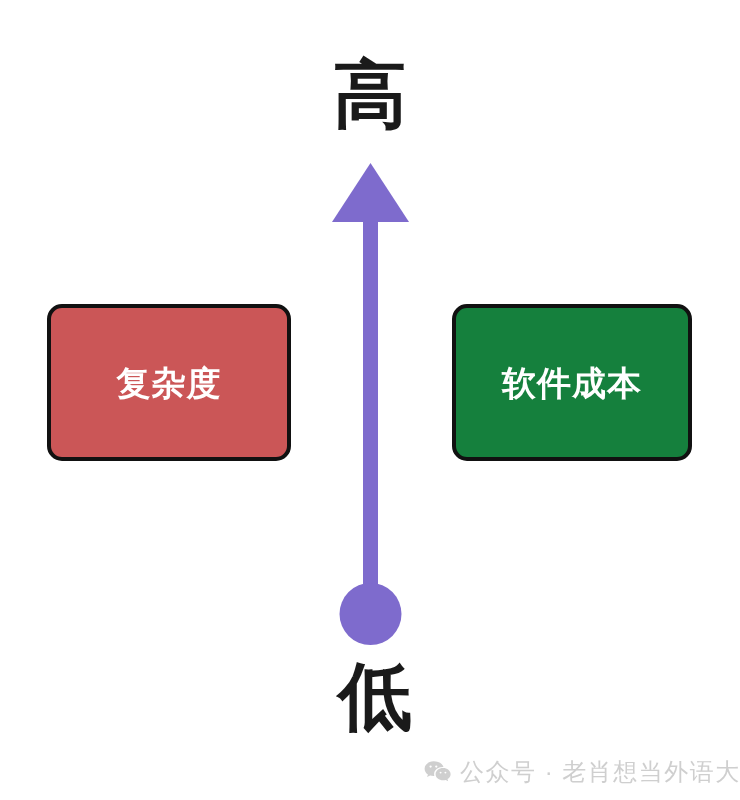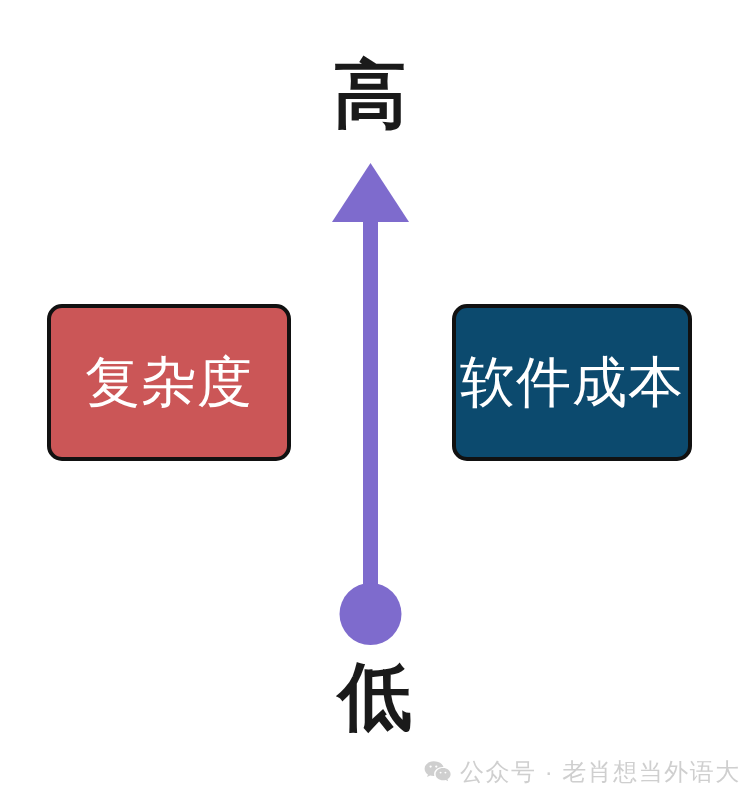--- a/index.html
+++ b/index.html
@@ -64,22 +64,22 @@
     position: absolute;
     box-sizing: border-box;
     border: 4px solid #111111;
     border-radius: 15px;
     display: flex;
     align-items: center;
     justify-content: center;
   }
   .concept-box-label {
     font-family: "Liberation Sans", "DejaVu Sans", sans-serif;
-    font-weight: 400;
-    font-size: 55px;
+    font-weight: 700;
+    font-size: 34px;
     color: #ffffff;
     letter-spacing: 1px;
     line-height: 1;
     white-space: nowrap;
     user-select: none;
   }
   #box-complexity {
     left: 47px;
     top: 304px;
     width: 244px;
@@ -135,21 +135,21 @@
       <circle cx="45.5" cy="456" r="31" fill="#7E6BCD"></circle>
     </svg>
   </div>
 
   <div class="axis-label" id="label-low">低</div>
 
   <div class="concept-box" id="box-complexity" style="background:#CB5657;">
     <span class="concept-box-label">复杂度</span>
   </div>
 
-  <div class="concept-box" id="box-software-cost" style="background:#0c4a6e;">
+  <div class="concept-box" id="box-software-cost" style="background:#15803d;">
     <span class="concept-box-label">软件成本</span>
   </div>
 
   <div id="watermark">
     <svg id="wechat-icon" viewBox="0 0 27 24" xmlns="http://www.w3.org/2000/svg">
       <path d="M9.6 1.3C4.6 1.3 0.6 4.6 0.6 8.7c0 2.3 1.3 4.4 3.3 5.8L3.1 17l3-1.5c1.1 0.3 2.3 0.5 3.5 0.5 0.3 0 0.6 0 0.8 0-0.2-0.6-0.3-1.2-0.3-1.8 0-3.9 3.8-7.1 8.5-7.1 0.3 0 0.6 0 0.9 0C18.7 3.7 14.6 1.3 9.6 1.3z" fill="#CFCFCF"></path>
       <circle cx="6.6" cy="6.6" r="1.15" fill="#ffffff"></circle>
       <circle cx="12.3" cy="6.6" r="1.15" fill="#ffffff"></circle>
       <path d="M26.6 14.2c0-3.4-3.4-6.1-7.5-6.1s-7.5 2.7-7.5 6.1c0 3.4 3.4 6.1 7.5 6.1 0.9 0 1.8-0.1 2.6-0.4l2.5 1.3-0.7-2.1C25.4 17.9 26.6 16.2 26.6 14.2z" fill="#CFCFCF"></path>
       <circle cx="16.6" cy="12.6" r="0.95" fill="#ffffff"></circle>

